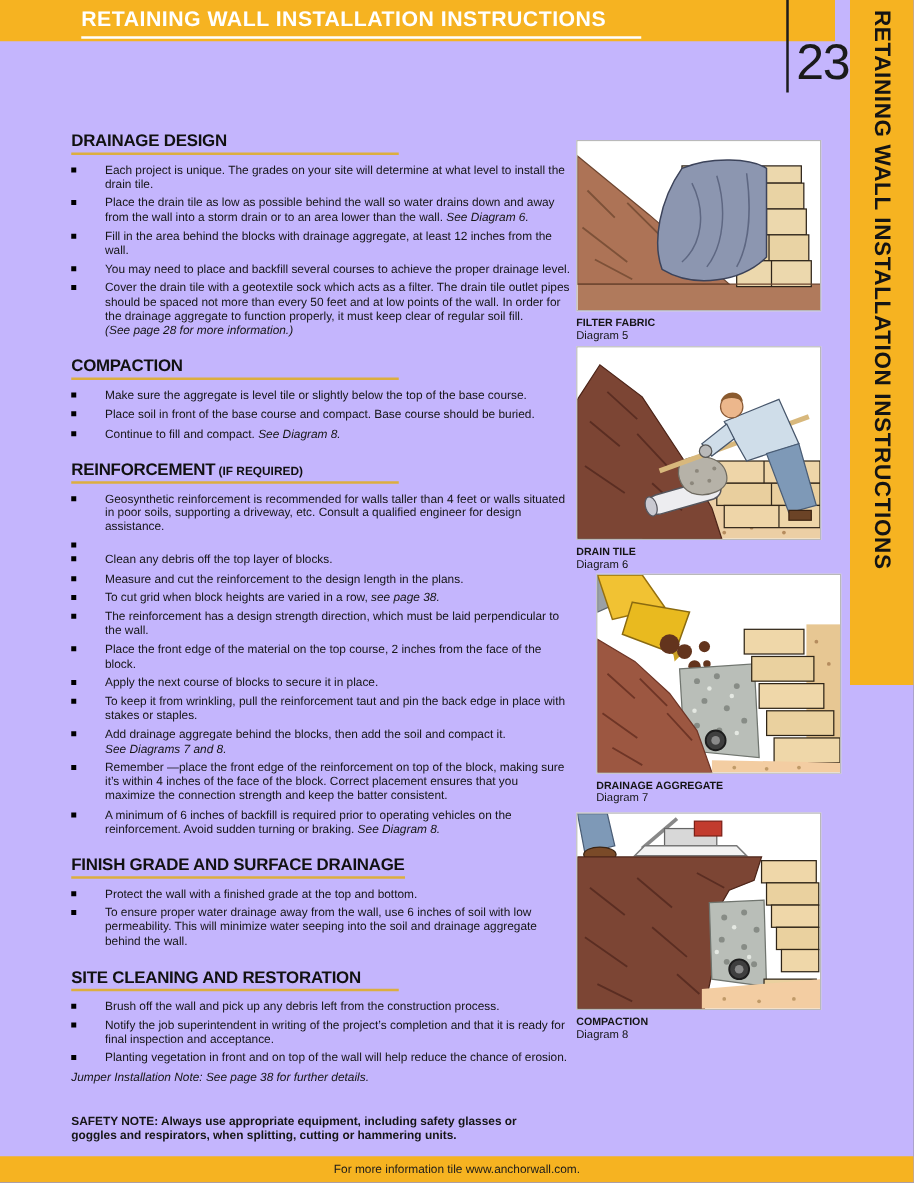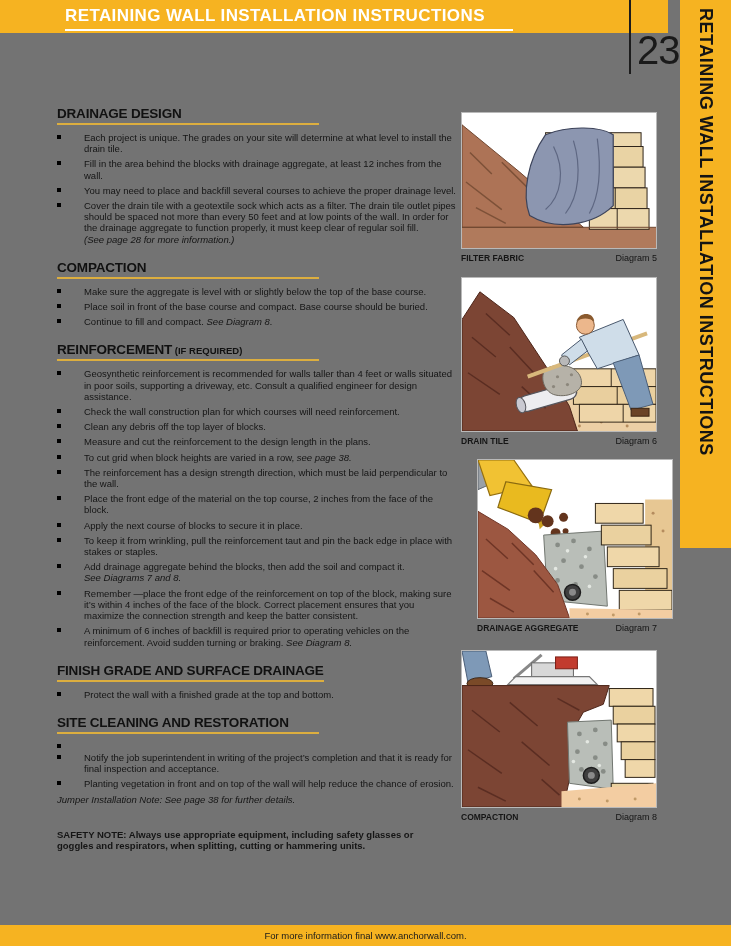--- a/index.html
+++ b/index.html
@@ -3,21 +3,21 @@
 <meta charset="utf-8">
 <style>
   :root{
     --brand:#F6B321;
     --rule:#DCAE3F;
   }
   *{box-sizing:border-box;margin:0;padding:0;}
   html,body{background:#888;}
   .page{
     position:relative;width:731px;height:946px;margin:0 auto;
-    background:#737373;overflow:hidden;
+    background:#c4b5fd;overflow:hidden;
     font-family:"Liberation Sans","DejaVu Sans",sans-serif;color:#151515;
   }
   
   .header-band{position:absolute;left:0;top:0;width:668px;height:33px;background:var(--brand);}
   .header-title{
     position:absolute;left:65px;top:6px;display:inline-block;
     font-size:17px;font-weight:bold;color:#ffffff;letter-spacing:.4px;
     padding:0 28px 3px 0;border-bottom:2px solid #ffffff;white-space:nowrap;
   }
   .pageno-rule{position:absolute;left:629px;top:0;width:2px;height:74px;background:#1c1c1c;}
@@ -43,21 +43,21 @@
   ul.bullets li{display:flex;gap:23px;margin-bottom:4px;font-size:9.5px;line-height:11.2px;}
   .sq{flex:none;width:4px;height:4px;background:#000;margin-top:3px;}
   .btext{display:block;}
   .note{font-style:italic;}
   .note.blk{display:block;}
   .jumper-note{font-size:9.5px;line-height:11.2px;font-style:italic;margin-top:4px;}
   .safety-note{font-size:9.5px;line-height:11.5px;font-weight:bold;margin-top:24px;width:392px;}
   
   .diag-card{position:absolute;left:461px;width:196px;}
   .diag-img{width:196px;border:1px solid #b9b9b9;background:#fff;display:block;}
-  .diag-caption-row{display:flex;justify-content:space-between;margin-top:4px;font-size:8.5px;}
+  .diag-caption-row{display:flex;justify-content:space-between;margin-top:4px;font-size:8.5px;flex-direction:column;}
   .diag-caption{font-weight:bold;letter-spacing:0;}
   .diag-number{font-weight:normal;font-size:9px;}
   .d1{top:112px;} .d2{top:277px;} .d3{top:459px;padding-left:16px;} .d4{top:650px;}
   
   .footer-bar{
     position:absolute;left:0;top:925px;width:731px;height:21px;background:var(--brand);
     display:flex;align-items:center;justify-content:center;
     font-size:9.5px;color:#1a1a1a;
   }
 </style>
@@ -76,51 +76,54 @@
     <div class="side-text">RETAINING WALL INSTALLATION INSTRUCTIONS</div>
   </div>
 
   <div class="main-col"><div class="sec-heading"><span>DRAINAGE DESIGN</span></div><ul class="bullets">
         <li>
           <span class="sq"></span>
           <span class="btext">Each project is unique. The grades on your site will determine at what level to install the drain tile.</span>
         </li>
         <li>
           <span class="sq"></span>
+          <span class="btext">Place the drain tile as low as possible behind the wall so water drains down and away from the wall into a storm drain or to an area lower than the wall.<i class="note"> See Diagram 6.</i></span>
+        </li>
+        <li>
+          <span class="sq"></span>
           <span class="btext">Fill in the area behind the blocks with drainage aggregate, at least 12 inches from the wall.</span>
         </li>
         <li>
           <span class="sq"></span>
           <span class="btext">You may need to place and backfill several courses to achieve the proper drainage level.</span>
         </li>
         <li>
           <span class="sq"></span>
           <span class="btext">Cover the drain tile with a geotextile sock which acts as a filter. The drain tile outlet pipes should be spaced not more than every 50 feet and at low points of the wall. In order for the drainage aggregate to function properly, it must keep clear of regular soil fill.<i class="note blk">(See page 28 for more information.)</i></span>
         </li>
       </ul><div class="sec-heading"><span>COMPACTION</span></div><ul class="bullets">
         <li>
           <span class="sq"></span>
-          <span class="btext">Make sure the aggregate is level with or slightly below the top of the base course.</span>
+          <span class="btext">Make sure the aggregate is level tile or slightly below the top of the base course.</span>
         </li>
         <li>
           <span class="sq"></span>
           <span class="btext">Place soil in front of the base course and compact. Base course should be buried.</span>
         </li>
         <li>
           <span class="sq"></span>
           <span class="btext">Continue to fill and compact.<i class="note"> See Diagram 8.</i></span>
         </li>
       </ul><div class="sec-heading"><span>REINFORCEMENT</span><span class="sec-suffix"> (IF REQUIRED)</span></div><ul class="bullets">
         <li>
           <span class="sq"></span>
           <span class="btext">Geosynthetic reinforcement is recommended for walls taller than 4 feet or walls situated in poor soils, supporting a driveway, etc. Consult a qualified engineer for design assistance.</span>
         </li>
         <li>
           <span class="sq"></span>
-          <span class="btext">Check the wall construction plan for which courses will need reinforcement.</span>
         </li>
         <li>
           <span class="sq"></span>
           <span class="btext">Clean any debris off the top layer of blocks.</span>
         </li>
         <li>
           <span class="sq"></span>
           <span class="btext">Measure and cut the reinforcement to the design length in the plans.</span>
         </li>
         <li>
@@ -153,23 +156,28 @@
         </li>
         <li>
           <span class="sq"></span>
           <span class="btext">A minimum of 6 inches of backfill is required prior to operating vehicles on the reinforcement. Avoid sudden turning or braking.<i class="note"> See Diagram 8.</i></span>
         </li>
       </ul><div class="sec-heading"><span>FINISH GRADE AND SURFACE DRAINAGE</span></div><ul class="bullets">
         <li>
           <span class="sq"></span>
           <span class="btext">Protect the wall with a finished grade at the top and bottom.</span>
         </li>
+        <li>
+          <span class="sq"></span>
+          <span class="btext">To ensure proper water drainage away from the wall, use 6 inches of soil with low permeability. This will minimize water seeping into the soil and drainage aggregate behind the wall.</span>
+        </li>
       </ul><div class="sec-heading"><span>SITE CLEANING AND RESTORATION</span></div><ul class="bullets">
         <li>
           <span class="sq"></span>
+          <span class="btext">Brush off the wall and pick up any debris left from the construction process.</span>
         </li>
         <li>
           <span class="sq"></span>
           <span class="btext">Notify the job superintendent in writing of the project’s completion and that it is ready for final inspection and acceptance.</span>
         </li>
         <li>
           <span class="sq"></span>
           <span class="btext">Planting vegetation in front and on top of the wall will help reduce the chance of erosion.</span>
         </li>
       </ul><div class="jumper-note">Jumper Installation Note: See page 38 for further details.</div><div class="safety-note">SAFETY NOTE: Always use appropriate equipment, including safety glasses or goggles and respirators, when splitting, cutting or hammering units.</div></div>
@@ -359,16 +367,16 @@
           <circle cx="174" cy="150" r="1.5"></circle>
         </g>
     </svg>
     <div class="diag-caption-row">
       <span class="diag-caption">COMPACTION</span>
       <span class="diag-number">Diagram 8</span>
     </div>
   </div>
 
   <div class="footer-bar">
-    <span>For more information final www.anchorwall.com.</span>
+    <span>For more information tile www.anchorwall.com.</span>
   </div>
 
 </div>
 
 </body></html>

